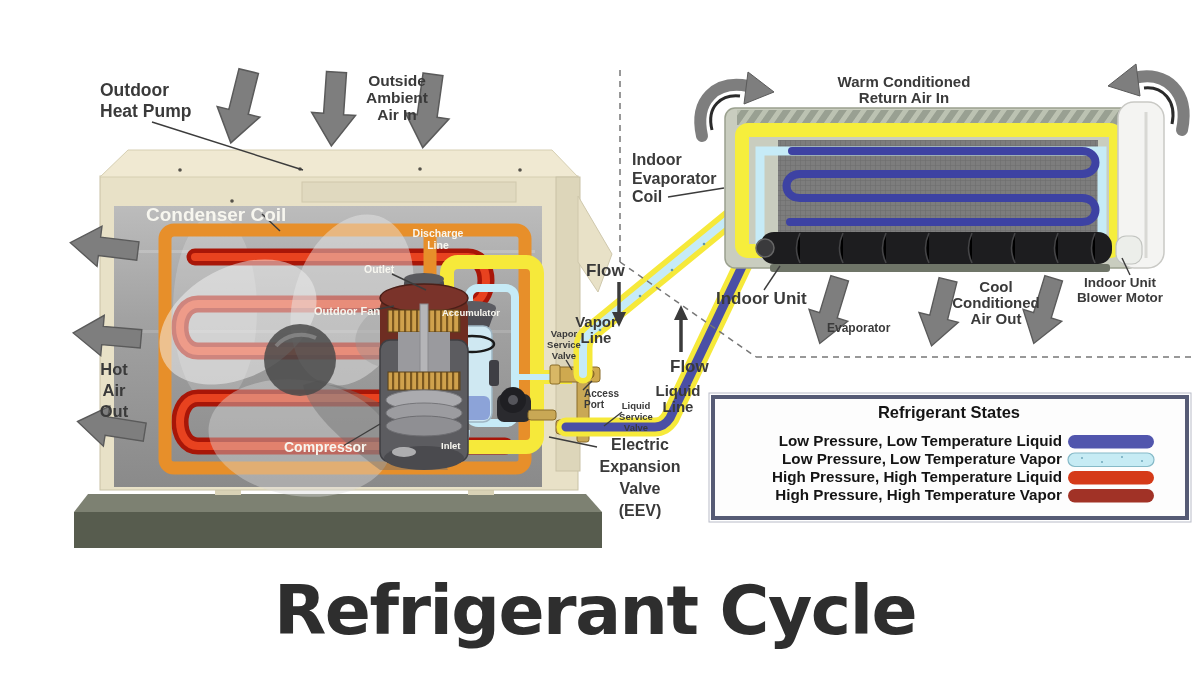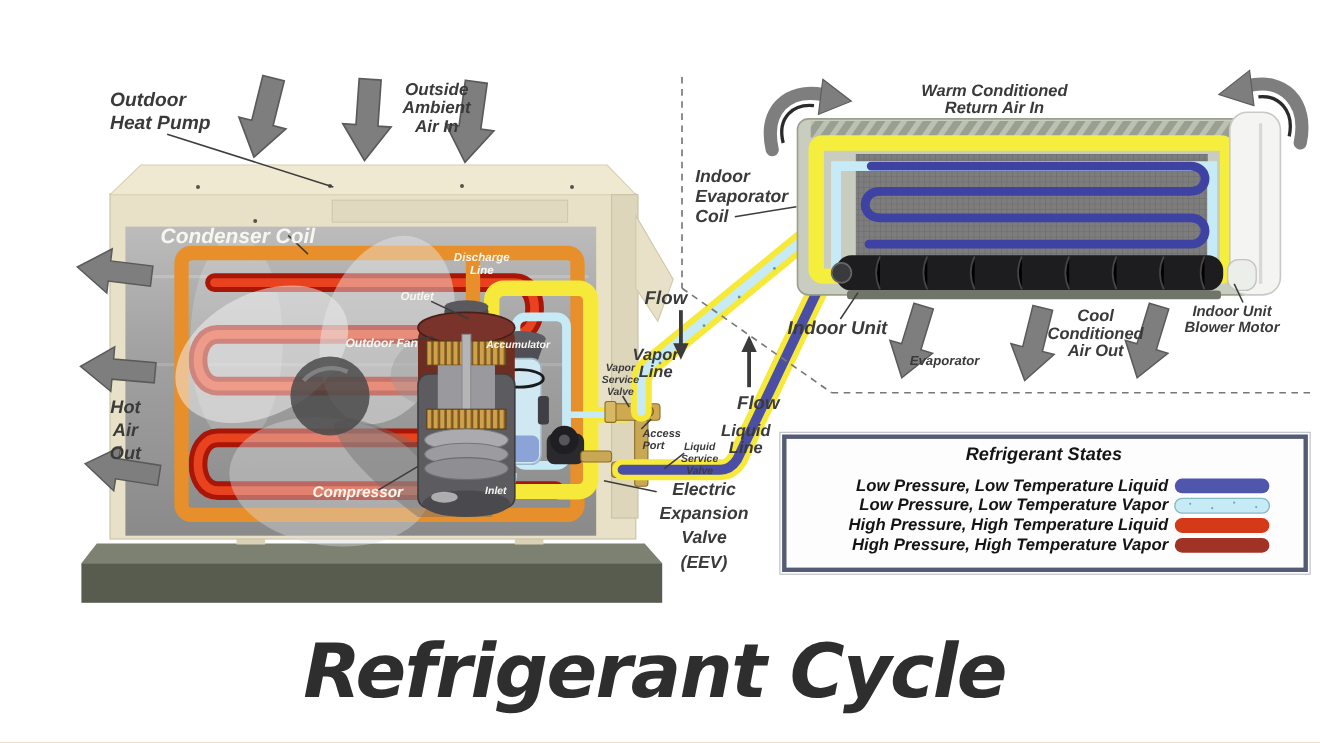--- a/index.html
+++ b/index.html
@@ -1,16 +1,16 @@
 <!DOCTYPE html>
 <html><head>
 <meta charset="utf-8">
 <style>
   html,body{margin:0;padding:0;background:#ffffff;}
-  .stage{width:1200px;height:675px;position:relative;overflow:hidden;background:#a16207;font-style:italic;}
+  .stage{width:1200px;height:675px;position:relative;overflow:hidden;background:#fef9c3;}
   svg{display:block;}
   .lb{font-family:"Liberation Sans",sans-serif;font-weight:bold;fill:#3a3a3a;}
   .lw{font-family:"Liberation Sans",sans-serif;font-weight:bold;fill:#f7f6ef;}
   .lg{font-family:"Liberation Sans",sans-serif;font-weight:bold;fill:#141414;}
   .ttl{font-family:"DejaVu Sans","Liberation Sans",sans-serif;font-weight:bold;fill:#2e2e2e;letter-spacing:-1.5px;}
   .ptr{stroke:#3c3c3c;stroke-width:1.4;fill:none;}
   .dash{stroke:#777;stroke-width:1.5;fill:none;stroke-dasharray:6 5;}
 </style>
 </head>
 <body>

